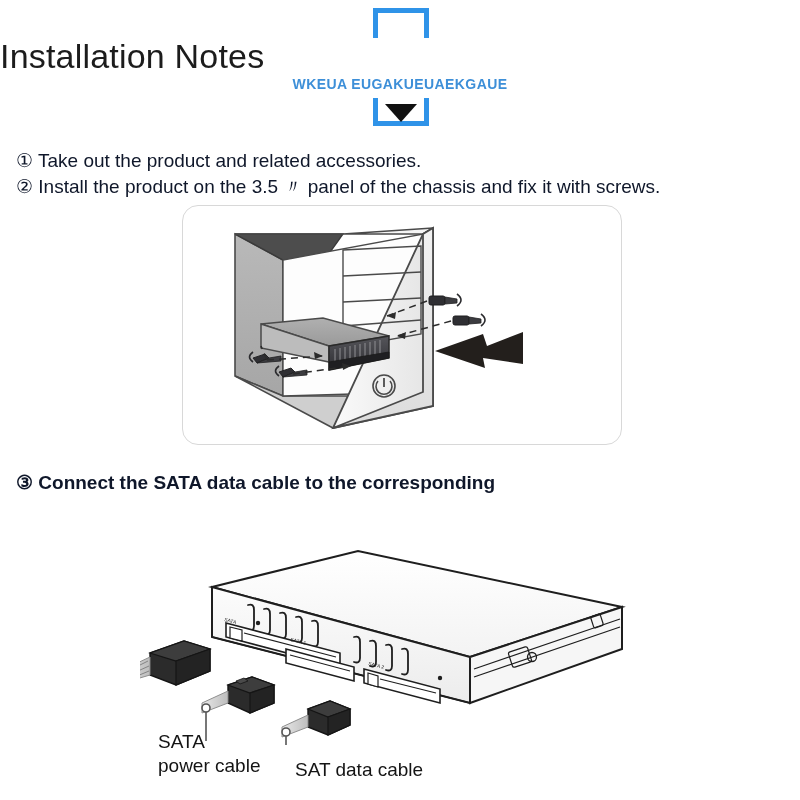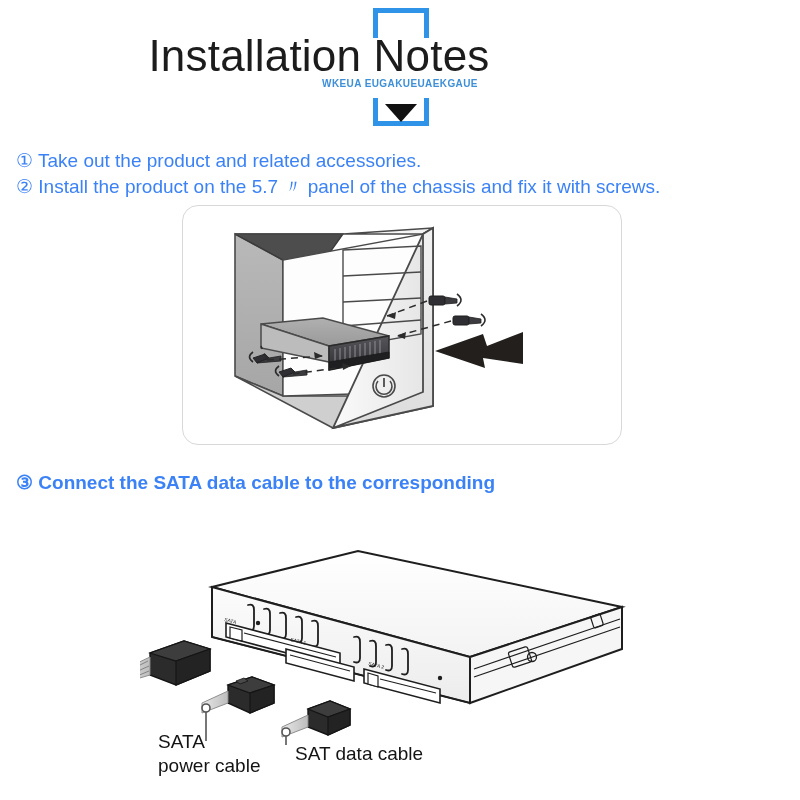--- a/index.html
+++ b/index.html
@@ -52,48 +52,47 @@
     height: 0;
     border-left: 16px solid transparent;
     border-right: 16px solid transparent;
     border-top: 18px solid #111111;
   }
   #title {
     position: absolute;
     left: 0;
     top: 36px;
     width: 638px;
-    text-align: center;
-    font-size: 44px;
+    font-size: 34px;
     font-weight: 300;
     letter-spacing: 0.2px;
     color: #1c1c1c;
     line-height: 40px;
     white-space: nowrap;
   }
   #subtitle {
     position: absolute;
     left: 0;
     top: 76px;
     width: 800px;
     text-align: center;
-    font-size: 10px;
+    font-size: 14px;
     font-weight: 600;
     letter-spacing: 0.4px;
     color: #3d8fd8;
     line-height: 16px;
     white-space: nowrap;
   }
 
   
   .instruction {
     position: absolute;
     font-size: 19px;
     line-height: 26px;
-    color: #3b82f6;
+    color: #0f172a;
     white-space: nowrap;
   }
   #instr-1 { left: 16px; top: 148px; }
   #instr-2 { left: 16px; top: 174px; }
   #instr-3 {
     left: 16px;
     top: 470px;
     white-space: normal;
     width: 620px;
     font-weight: bold;
@@ -128,21 +127,21 @@
 
   
   .cable-label {
     position: absolute;
     font-size: 19px;
     line-height: 24px;
     color: #141414;
     white-space: nowrap;
   }
   #label-power { left: 158px; top: 730px; }
-  #label-data  { left: 295px; top: 742px; }
+  #label-data  { left: 295px; top: 758px; }
 </style>
 </head>
 <body>
 
 <div id="header">
 
   <div id="bracket-top"></div>
 
   <div id="title">Installation Notes</div>
 
@@ -152,21 +151,21 @@
   <div id="bracket-triangle"></div>
 </div>
 
 <div class="instruction" id="instr-1">
   <span>①</span>
   <span>Take out the product and related accessories.</span>
 </div>
 
 <div class="instruction" id="instr-2">
   <span>②</span>
-  <span>Install the product on the 5.7 〃  panel of the chassis and fix it with screws.</span>
+  <span>Install the product on the 3.5 〃  panel of the chassis and fix it with screws.</span>
 </div>
 
 <div id="figure-chassis">
   <svg width="438" height="238" viewBox="0 0 438 238">
     <defs>
       <linearGradient id="sideFace" x1="0" y1="0" x2="0" y2="1">
         <stop offset="0" stop-color="#b9b9b9"></stop>
         <stop offset="1" stop-color="#a6a6a6"></stop>
       </linearGradient>
       <linearGradient id="frontFace" x1="0" y1="0" x2="1" y2="0">

